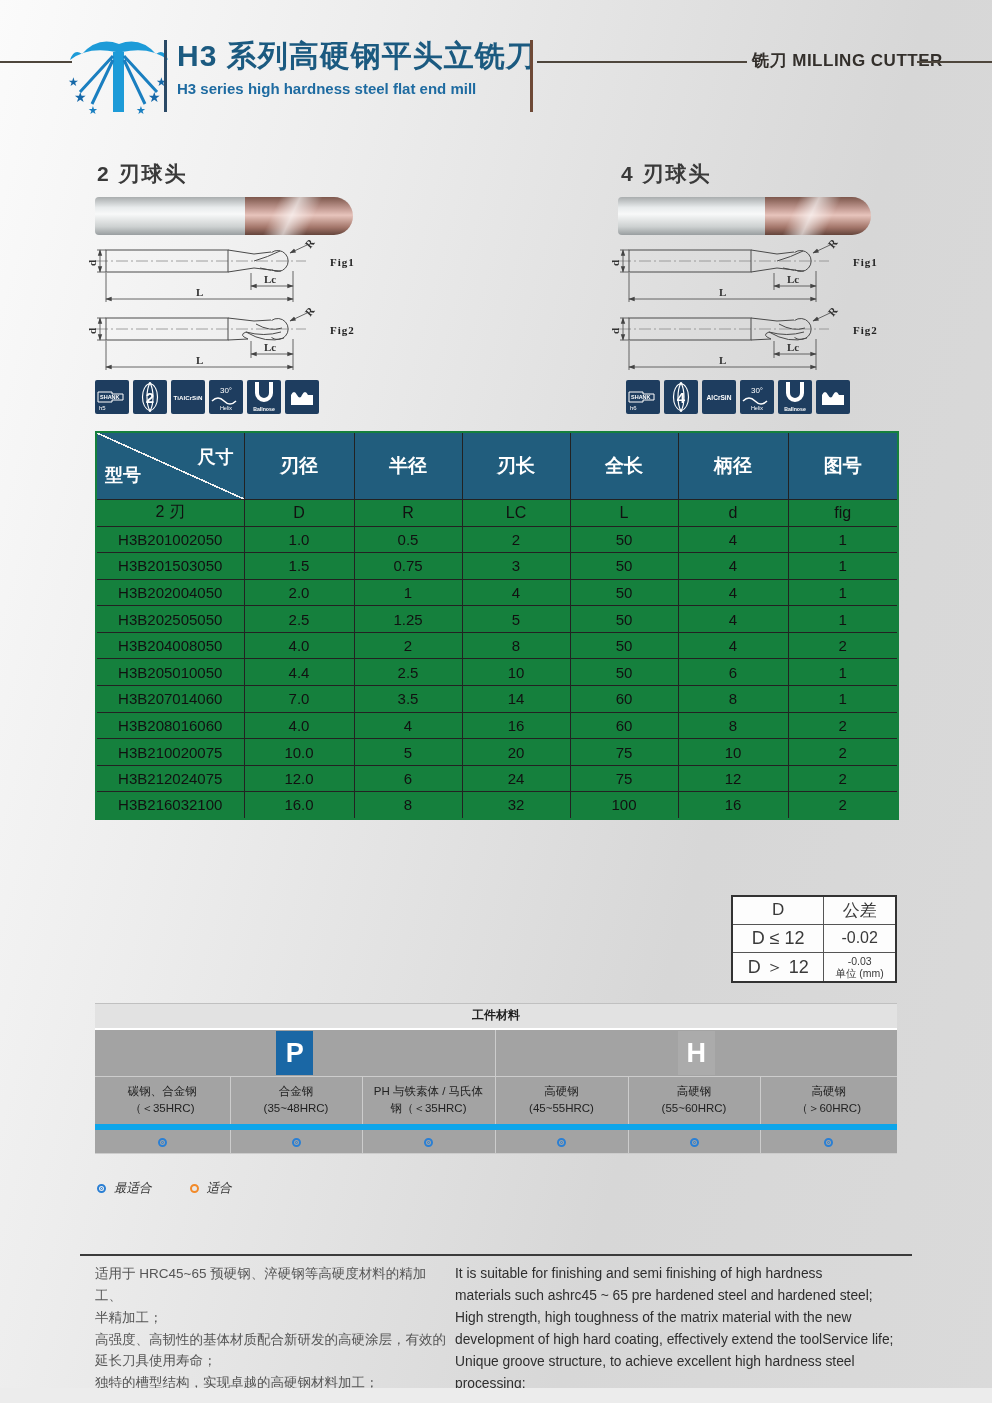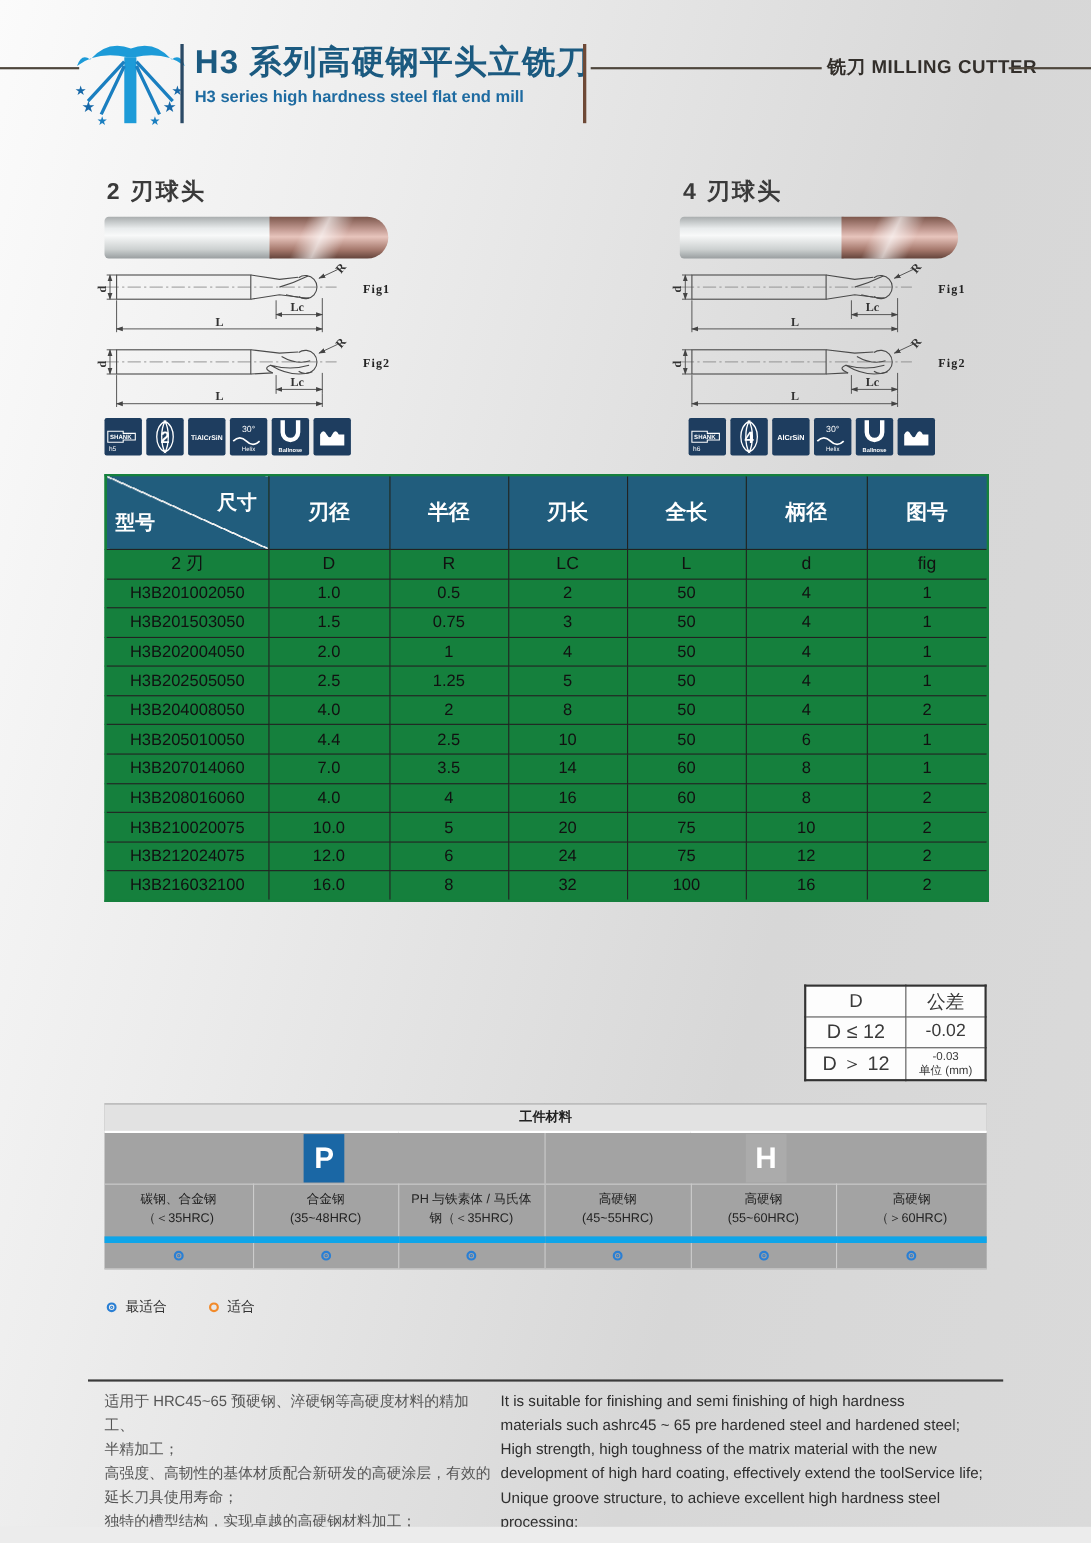--- a/index.html
+++ b/index.html
@@ -90,21 +90,21 @@
   .badge-p { background:#1a67a5; } .badge-h { background:#ababab; }
   .mat tr.m-nums td { height:20px; font:11px "Liberation Serif", serif; color:#333; border-bottom:1px solid #ccc; letter-spacing:2px; }
   .mat tr.m-names td { height:50px; font-size:11.5px; color:#222; line-height:1.5; border-bottom:6px solid #0ea5e9; }
   .mat tr.m-nums td + td, .mat tr.m-names td + td, .mat tr.m-rate td + td { border-left:1px solid #ccc; }
   .mat tr.m-rate td { height:27px; border-bottom:1px solid #ccc; }
 
   .sym-best { display:inline-block; width:9px; height:9px; border:2px solid #2a7fd4; border-radius:50%; position:relative; vertical-align:middle; }
   .sym-best::after { content:""; position:absolute; inset:1px; border:1.5px solid #2a7fd4; border-radius:50%; }
   .sym-ok { display:inline-block; width:9px; height:9px; border:2px solid #f28a2a; border-radius:50%; vertical-align:middle; }
 
-  .legend { position:absolute; left:97px; top:1180px; font-size:12.5px; color:#333; display:flex; align-items:center; gap:8px; }
+  .legend { position:absolute; left:97px; top:1180px; font-size:12.5px; color:#333; display:flex; align-items:center; gap:8px;font-style:italic; }
   .legend .gap { width:22px; }
 
   
   .divider { position:absolute; left:80px; top:1254px; width:832px; height:2px; background:#3b3b3b; }
   .desc-cn { position:absolute; left:95px; top:1263px; width:352px; font-size:13.5px; color:#555; line-height:1.62; white-space:pre-line; }
   .desc-en { position:absolute; left:455px; top:1263px; width:462px; font-size:13.8px; color:#2e2e2e; line-height:1.6; white-space:pre-line; }
   .bottom-band { position:absolute; left:0; top:1388px; width:992px; height:15px; background:#ececec; }
 </style>
 </head>
 <body>

